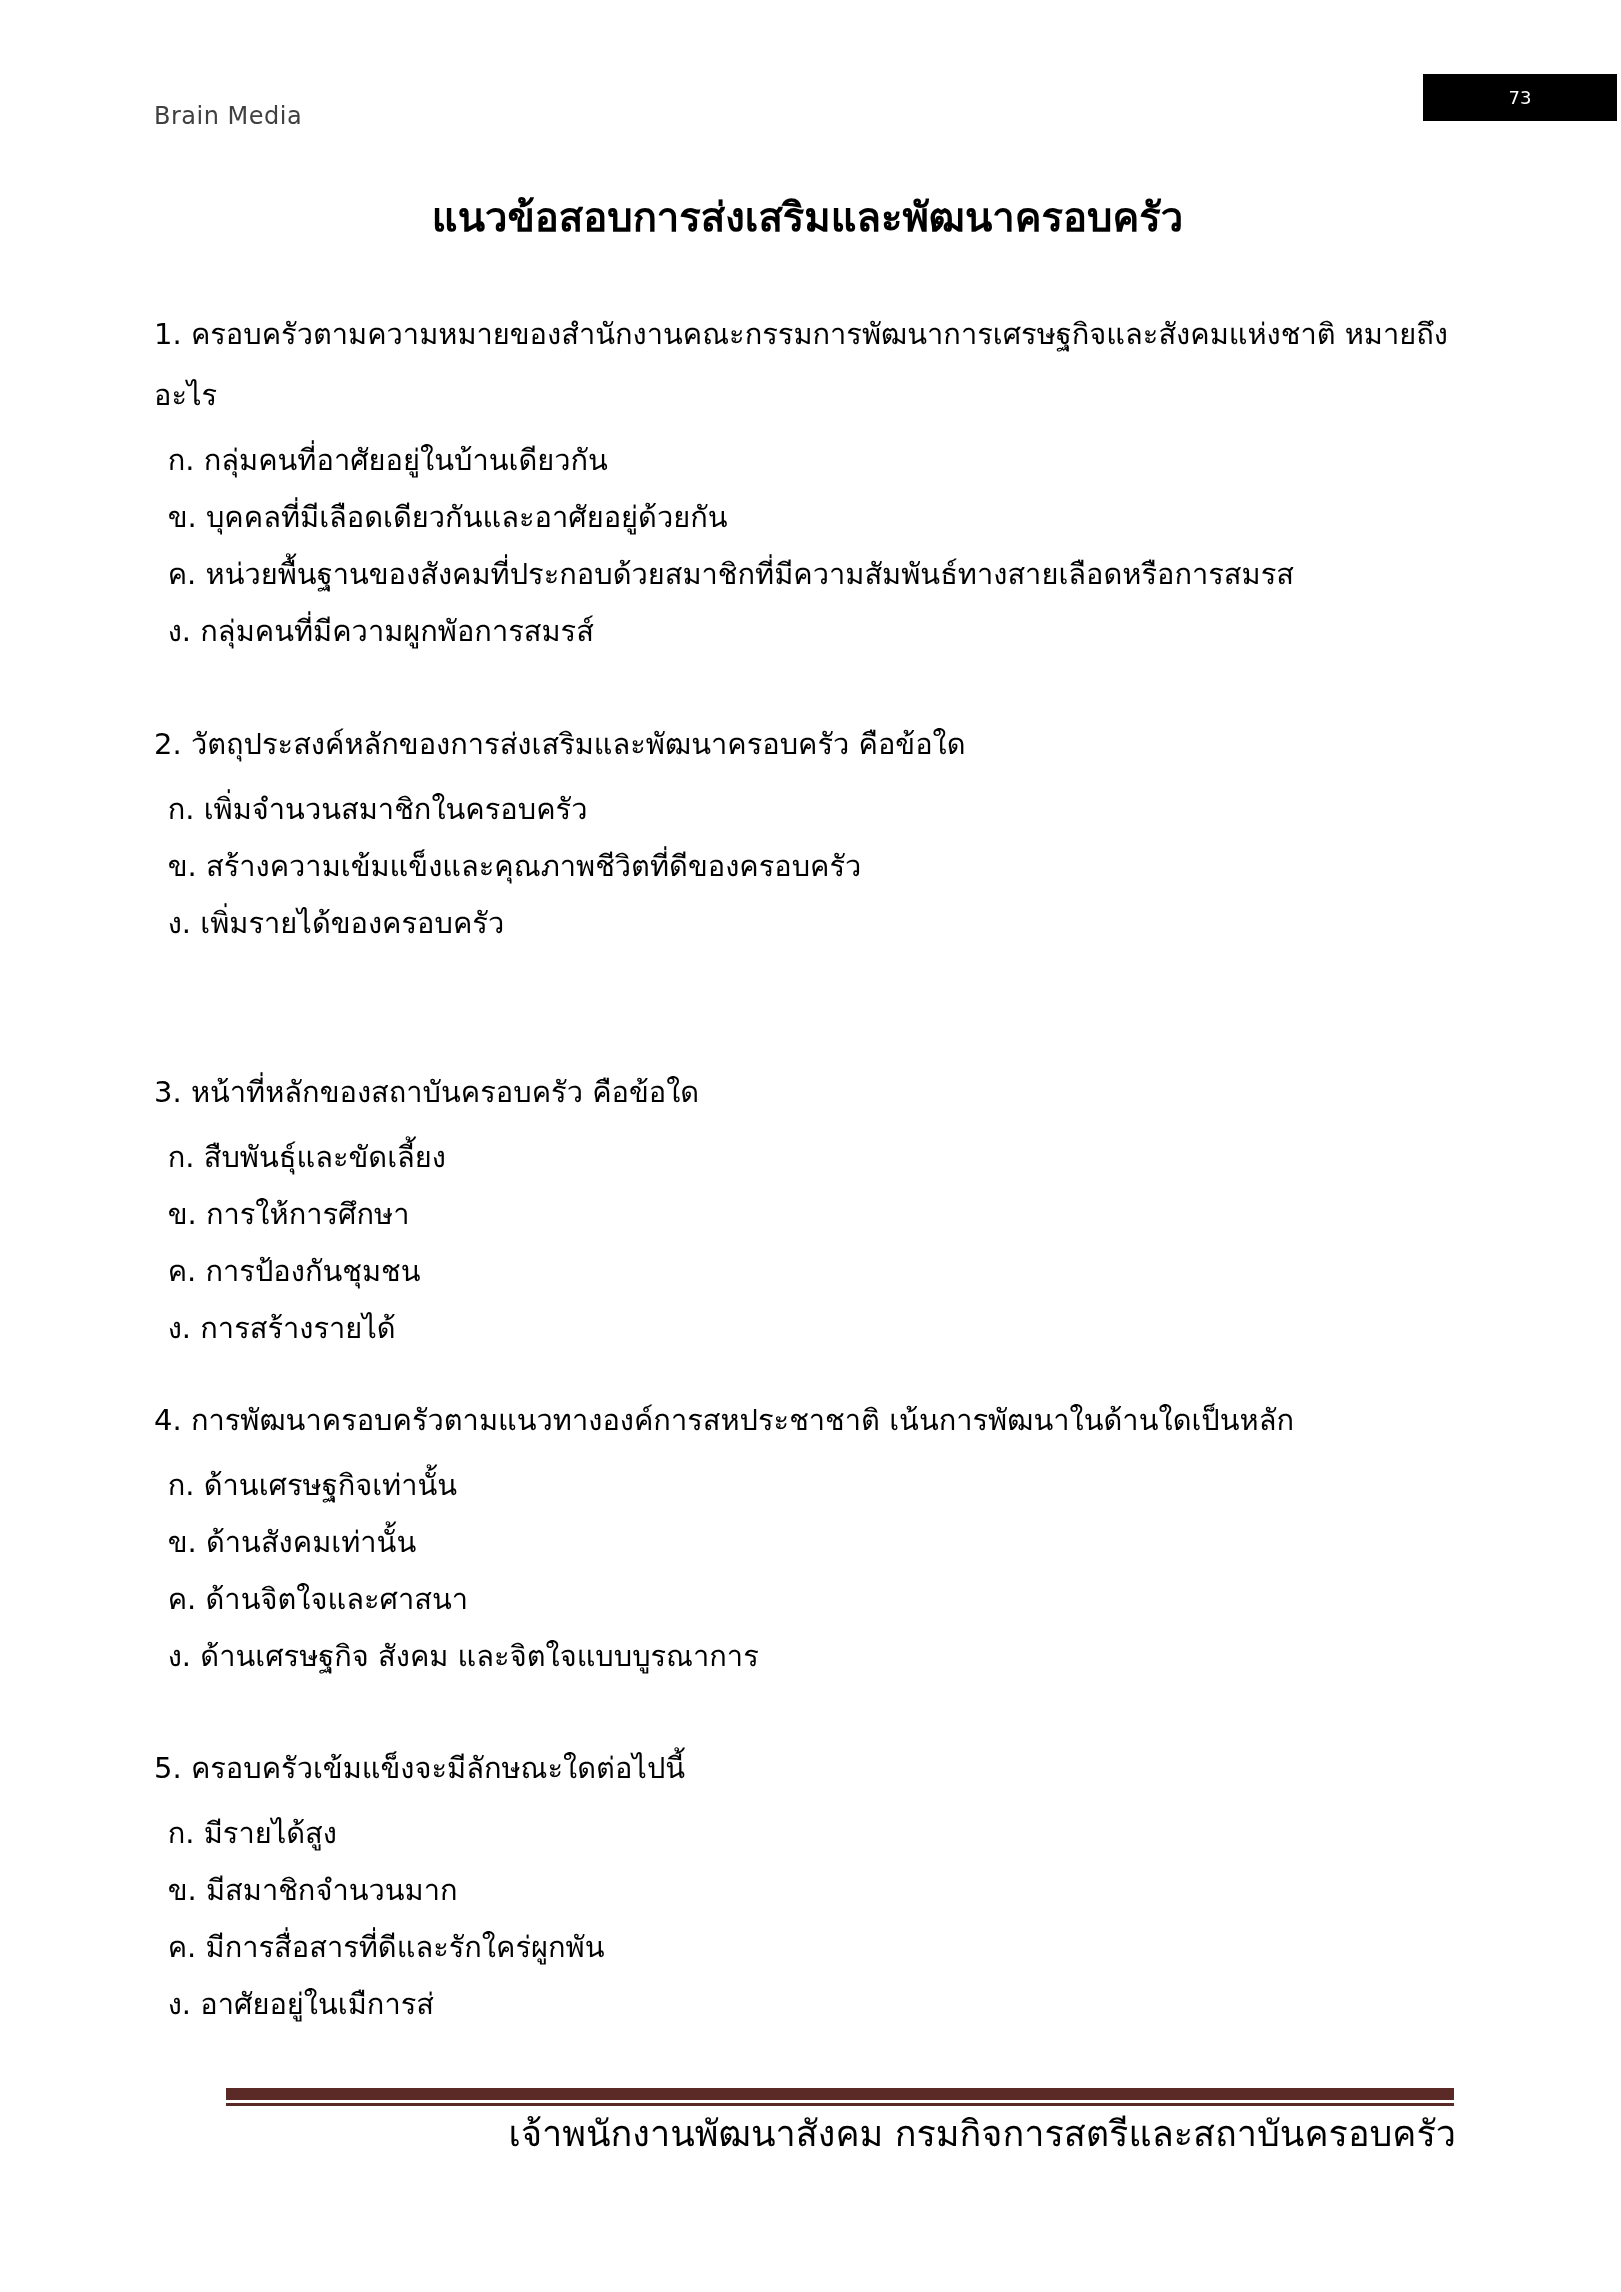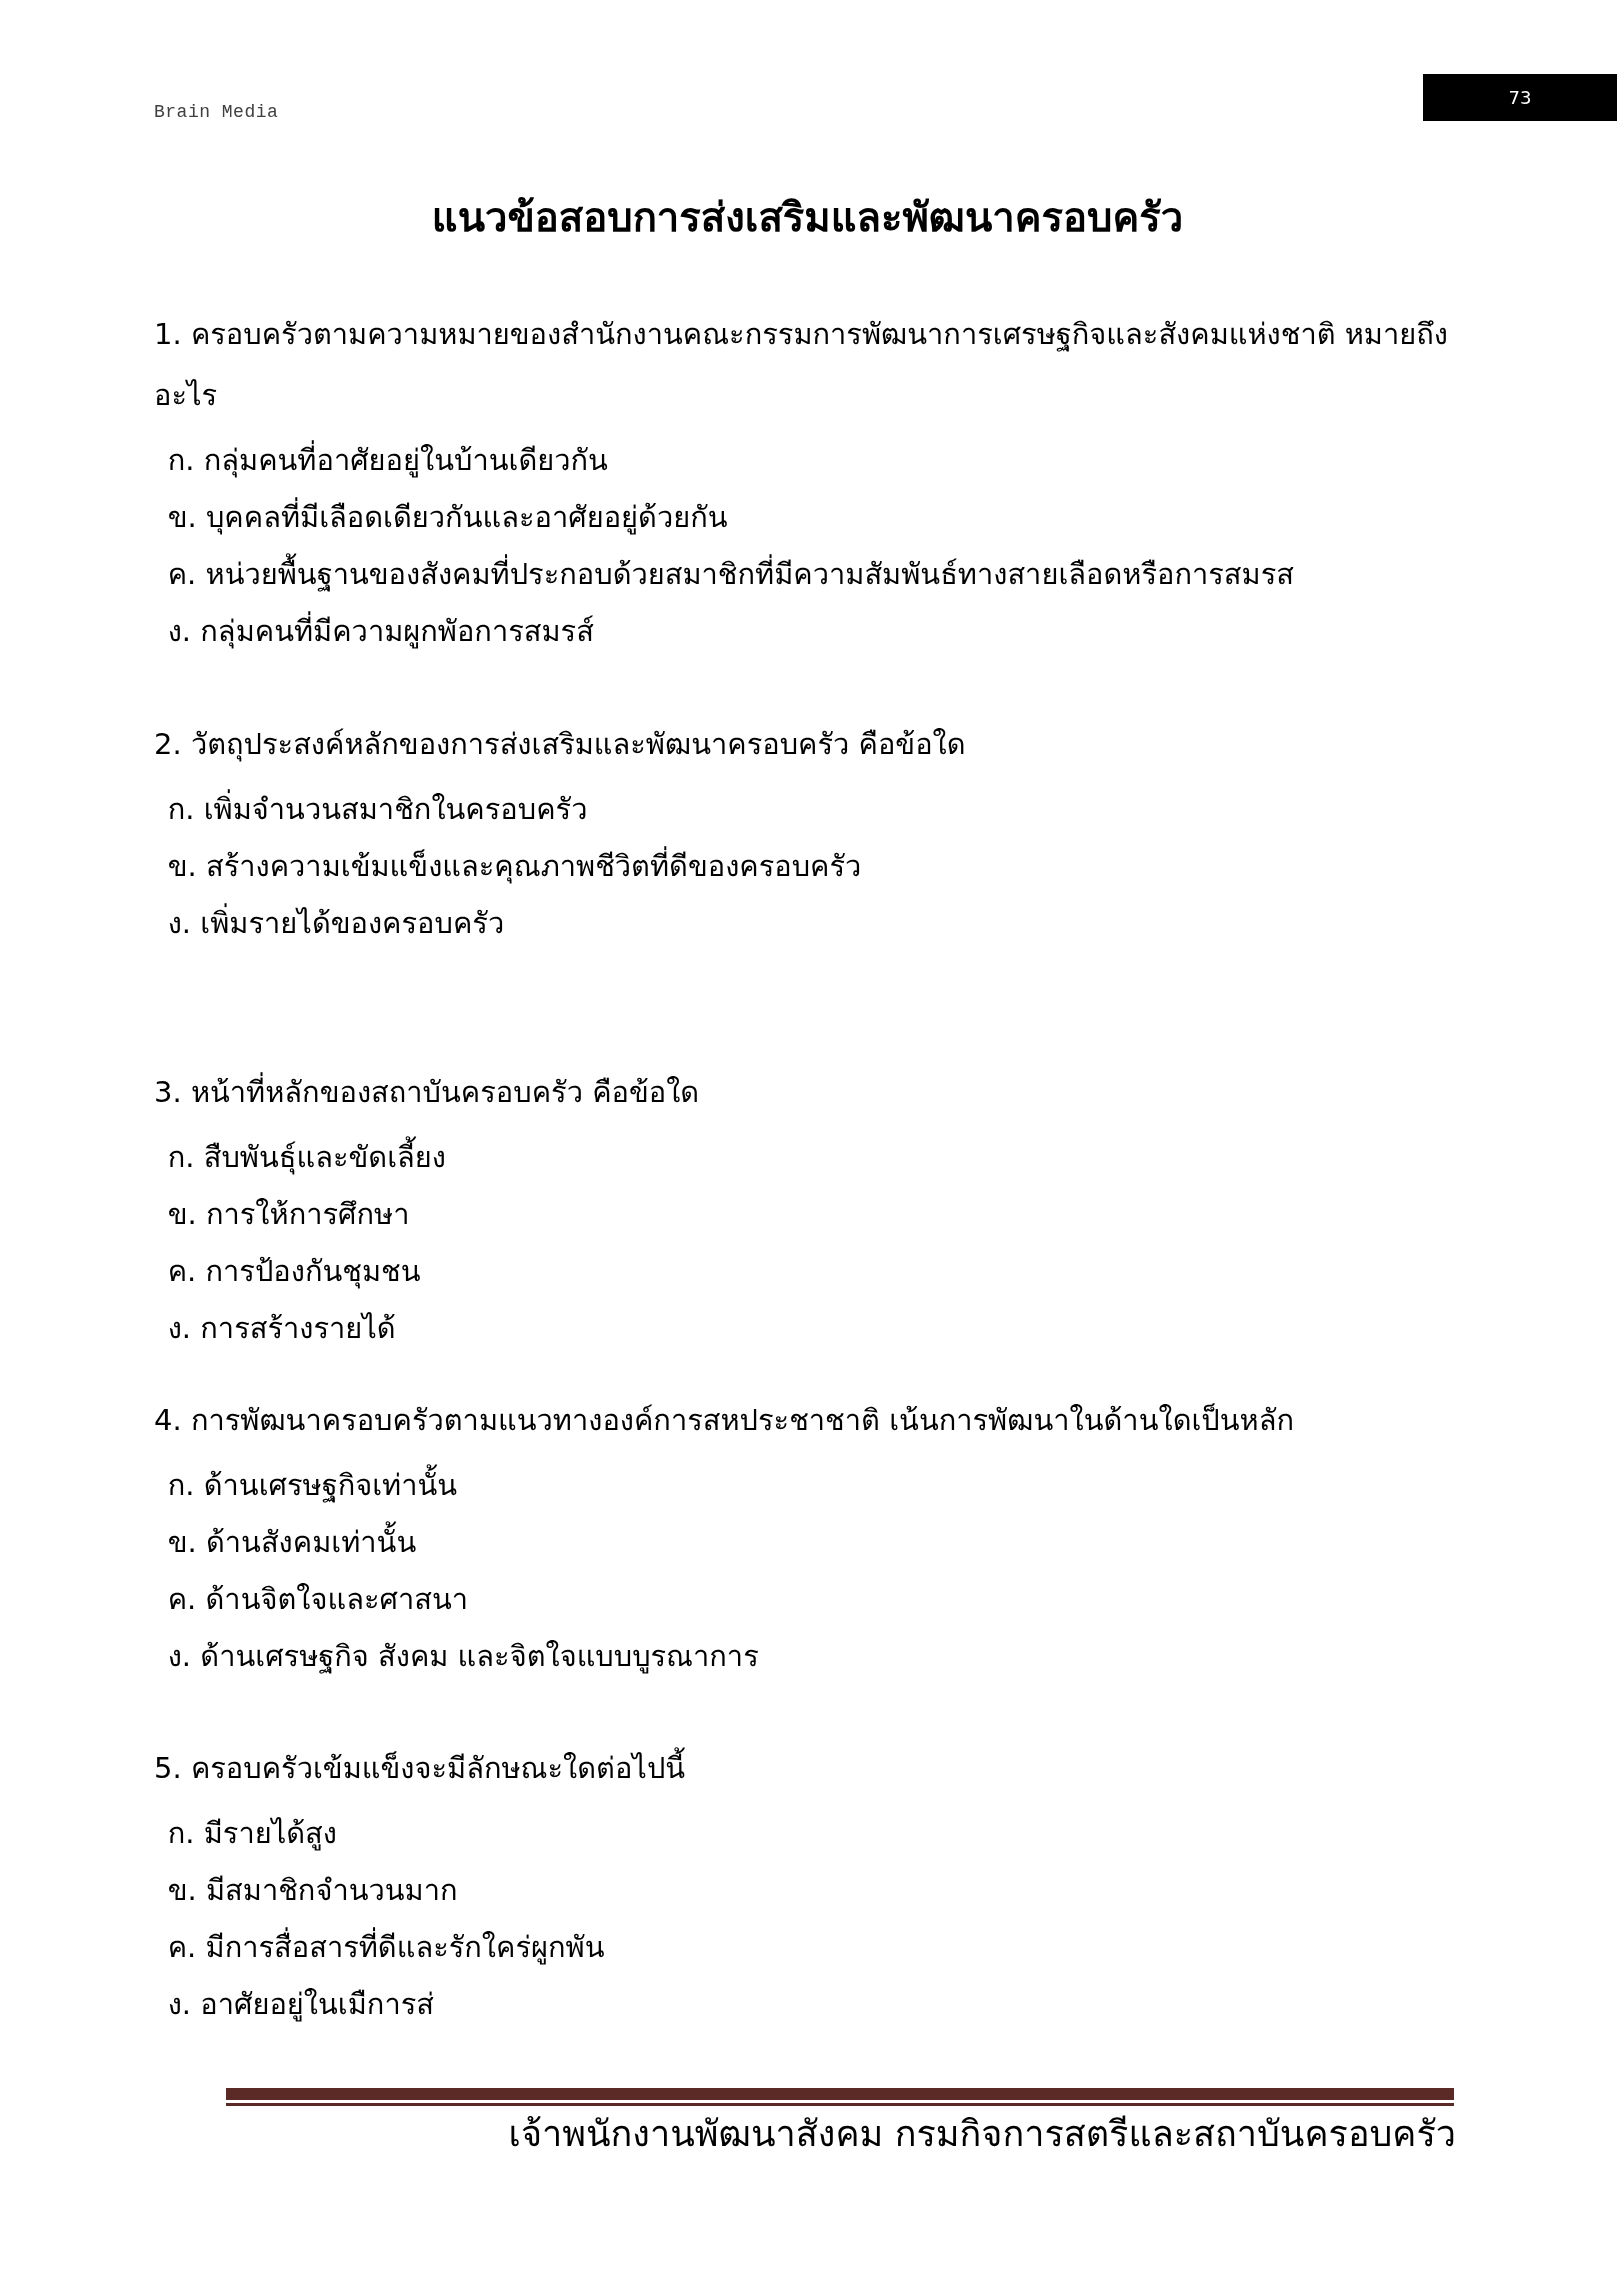--- a/index.html
+++ b/index.html
@@ -20,24 +20,23 @@
     position:relative;
     width:1621px;
     height:2293px;
     background:var(--page-bg);
     margin:0 auto;
     overflow:hidden;
   }
   .brand{
     position:absolute;
     left:154px; top:102px;
-    font-size:18px;
+    font-size:24px;
     color:var(--header-text);
     letter-spacing:0.5px;
-    font-family:Liberation Mono, monospace;
   }
   .page-number-badge{
     position:absolute;
     left:1423px; top:74px;
     width:194px; height:47px;
     background:var(--page-number-bg);
     color:var(--page-number-text);
     font-size:18px;
     text-align:center;
     line-height:47px;

